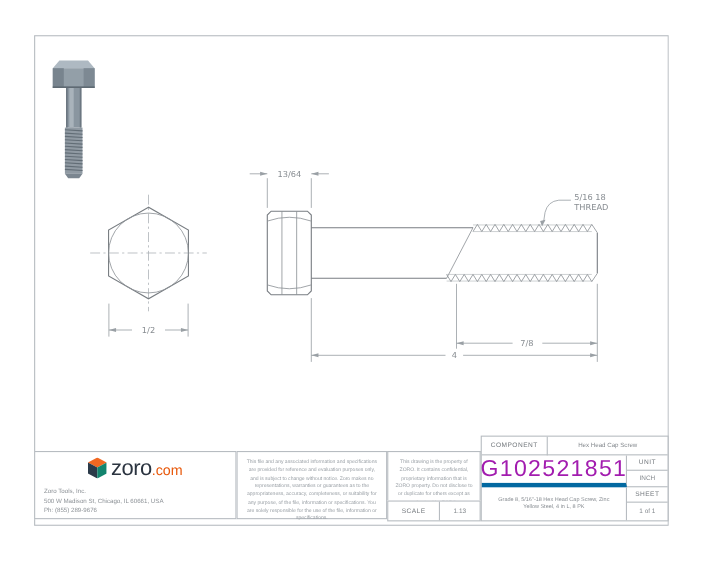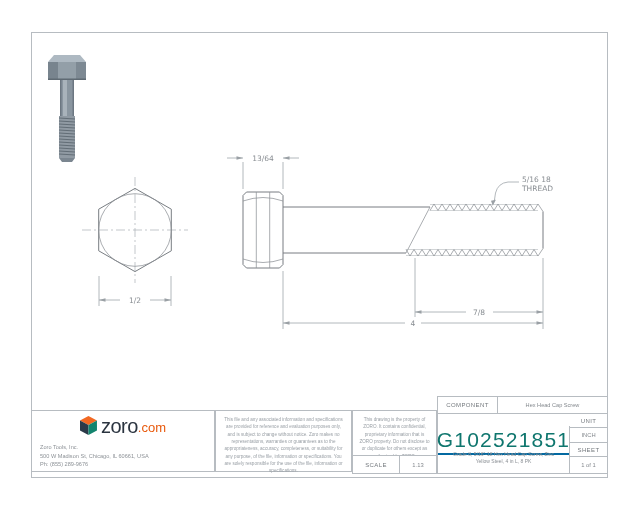--- a/index.html
+++ b/index.html
@@ -21,22 +21,22 @@
          padding:5px 6px;text-align:center;border-bottom:none;}
   .scale-table{left:352px;top:455px;width:85px;height:19px;display:flex;}
   .scale-label{width:46px;border-right:1px solid #b7bcc1;display:flex;align-items:center;justify-content:center;
                font-size:6px;color:#74797e;letter-spacing:0.4px;}
   .scale-value{flex:1;display:flex;align-items:center;justify-content:center;font-size:5.8px;color:#84898e;}
   .title-block{left:437px;top:396px;width:171px;height:78px;border:1px solid #b7bcc1;}
   .tb-cell{position:absolute;box-sizing:border-box;display:flex;align-items:center;justify-content:center;text-align:center;}
   .tb-component{left:0;top:0;width:60px;height:17px;border-right:1px solid #b7bcc1;border-bottom:1px solid #b7bcc1;
                 font-size:6px;color:#74797e;letter-spacing:0.4px;}
   .tb-compvalue{left:60px;top:0;width:109px;height:17px;border-bottom:1px solid #b7bcc1;font-size:5.6px;color:#84898e;}
-  .tb-partnum{left:0;top:17px;width:132px;height:29px;border-right:1px solid #b7bcc1;border-bottom:2px solid #0369a1;
-              font-size:21px;color:#0f766e;letter-spacing:1.2px;margin-top:12px;}
+  .tb-partnum{left:0;top:17px;width:132px;height:29px;border-right:1px solid #b7bcc1;border-bottom:4px solid #0369a1;
+              font-size:21px;color:#a21caf;letter-spacing:1.2px;}
   .tb-desc{left:0;top:46px;width:132px;height:30px;border-right:1px solid #b7bcc1;
            font-size:5px;line-height:1.5;color:#8a8f94;padding:2px 8px;}
   .tb-unit-label{left:132px;top:17px;width:37px;height:14px;border-bottom:1px solid #b7bcc1;font-size:6px;color:#74797e;letter-spacing:0.4px;}
   .tb-unit-value{left:132px;top:31px;width:37px;height:15px;border-bottom:1px solid #b7bcc1;font-size:5.8px;color:#84898e;}
   .tb-sheet-label{left:132px;top:46px;width:37px;height:14px;border-bottom:1px solid #b7bcc1;font-size:6px;color:#74797e;letter-spacing:0.4px;}
   .tb-sheet-value{left:132px;top:60px;width:37px;height:16px;font-size:5.8px;color:#84898e;}
   svg{display:block;}
   .linework{position:absolute;left:0;top:0;}
   .photo{position:absolute;left:45px;top:53px;}
   .cube{margin-bottom:1px;}

